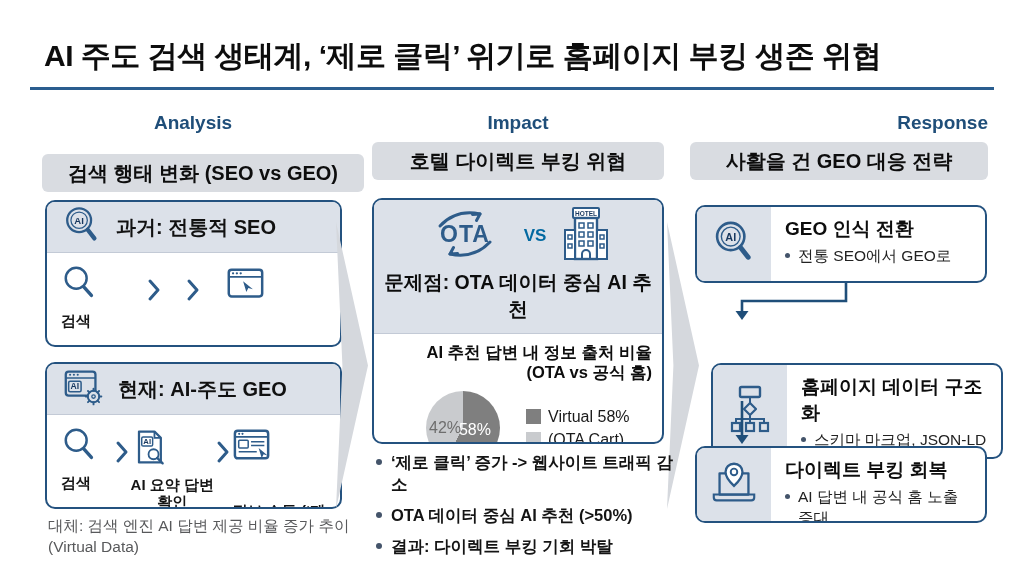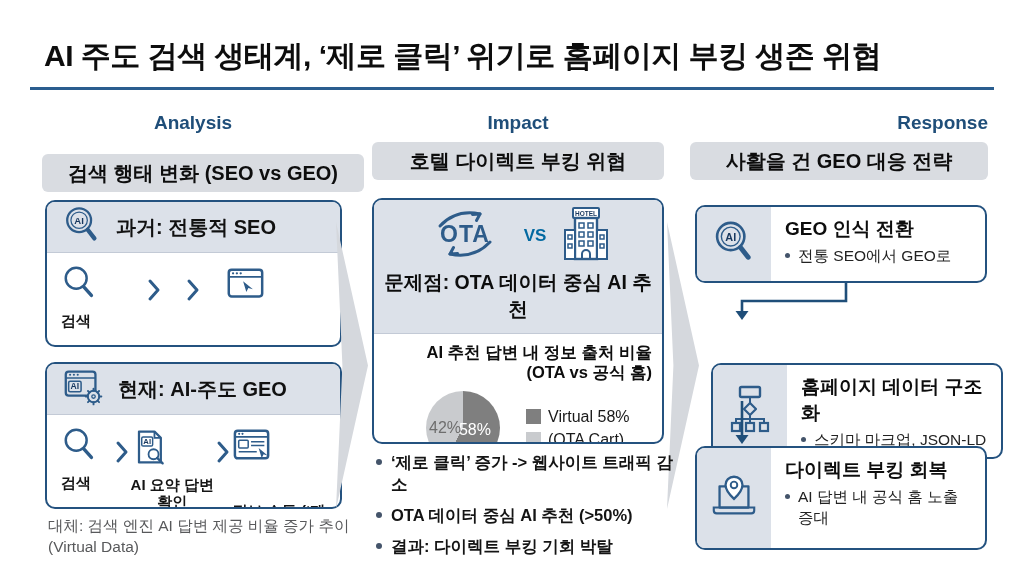--- a/index.html
+++ b/index.html
@@ -305,21 +305,21 @@
           <rect x="34" y="39" width="8" height="8" fill="none" stroke="#2e5c8a" stroke-width="2.2"></rect>
         </svg>
       </span>
     </div>
     <div class="resp-content">
       <div class="resp-title">홈페이지 데이터 구조화</div>
       <div class="resp-bullet">스키마 마크업, JSON-LD</div>
     </div>
   </div>
 
-  <div class="nbox resp-box" style="left:695px;top:446px;width:292px;height:104px;">
+  <div class="nbox resp-box" style="left:695px;top:446px;width:292px;height:77px;">
     <div class="resp-icon-panel">
       <span>
         <svg width="52" height="48" viewBox="0 0 54 48">
           <path d="M12 14 h30 v22 h-30 z" fill="none" stroke="#2e5c8a" stroke-width="2.4" stroke-linejoin="round"></path>
           <path d="M6 36 h42 v3 a3 3 0 0 1 -3 3 h-36 a3 3 0 0 1 -3 -3 z" fill="none" stroke="#2e5c8a" stroke-width="2.2"></path>
           <path d="M27 4 c-5.2 0 -8.8 3.8 -8.8 8.6 c0 6.2 8.8 14.4 8.8 14.4 s8.8 -8.2 8.8 -14.4 c0 -4.8 -3.6 -8.6 -8.8 -8.6 z" fill="#fff" stroke="#2e5c8a" stroke-width="2.4"></path>
           <circle cx="27" cy="12.5" r="3.4" fill="none" stroke="#2e5c8a" stroke-width="2"></circle>
         </svg>
       </span>
     </div>

